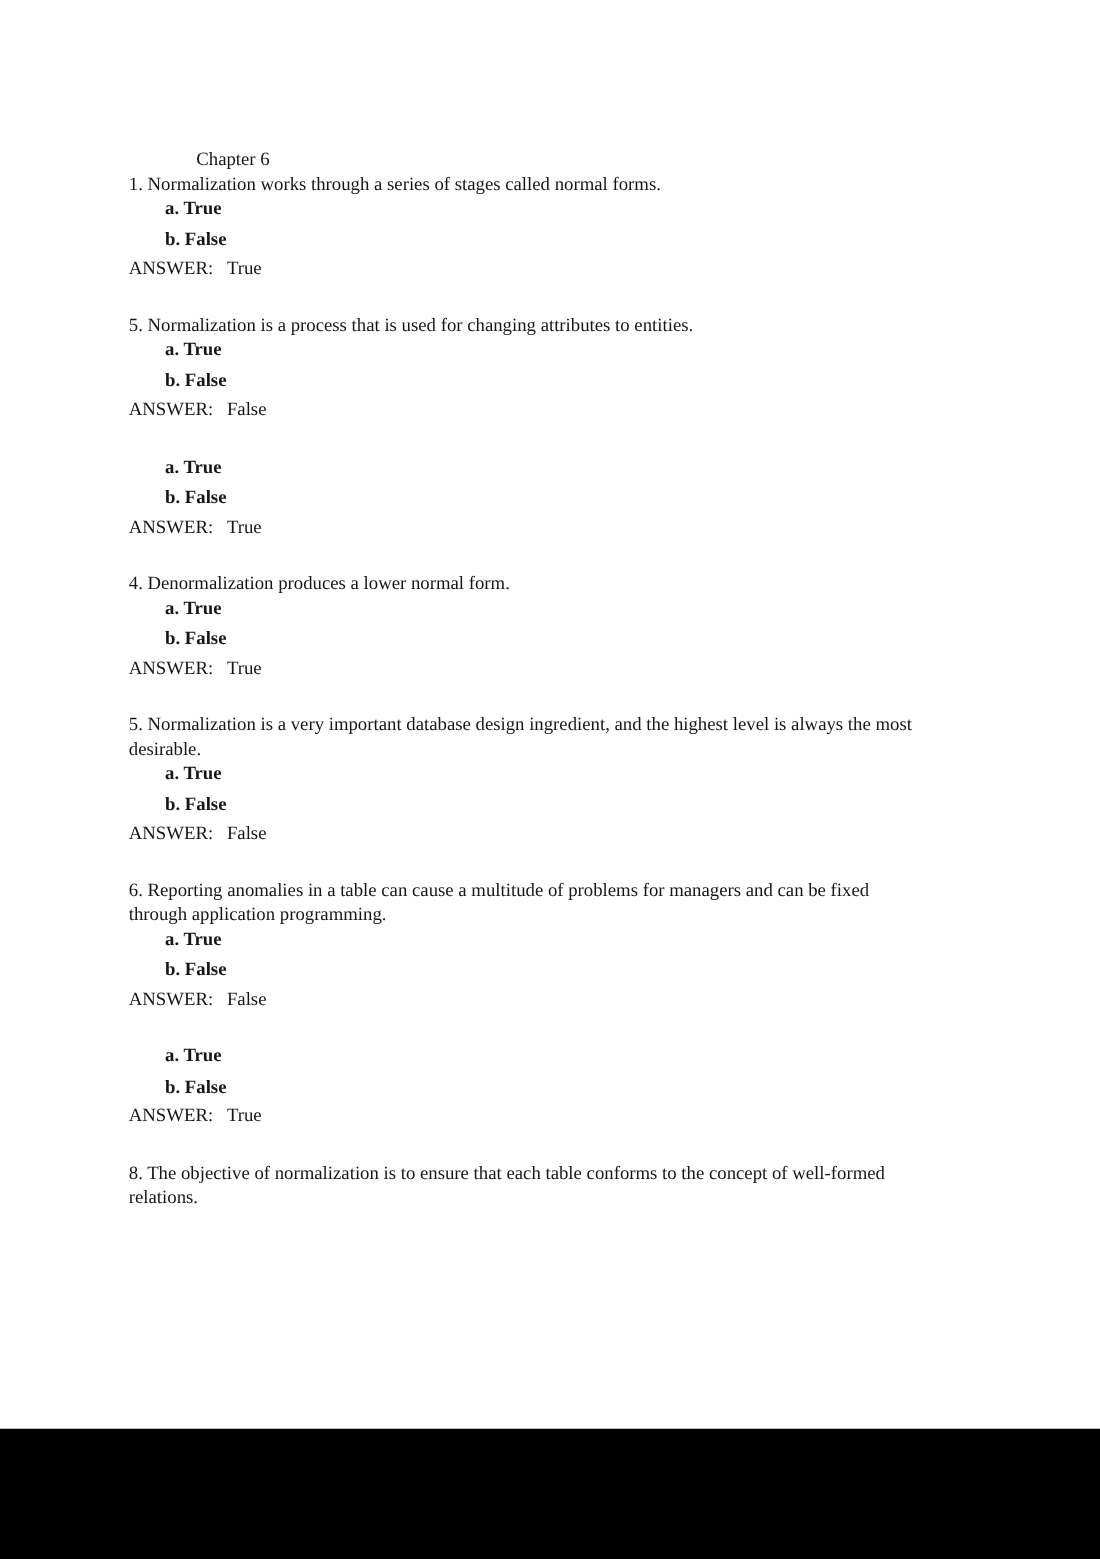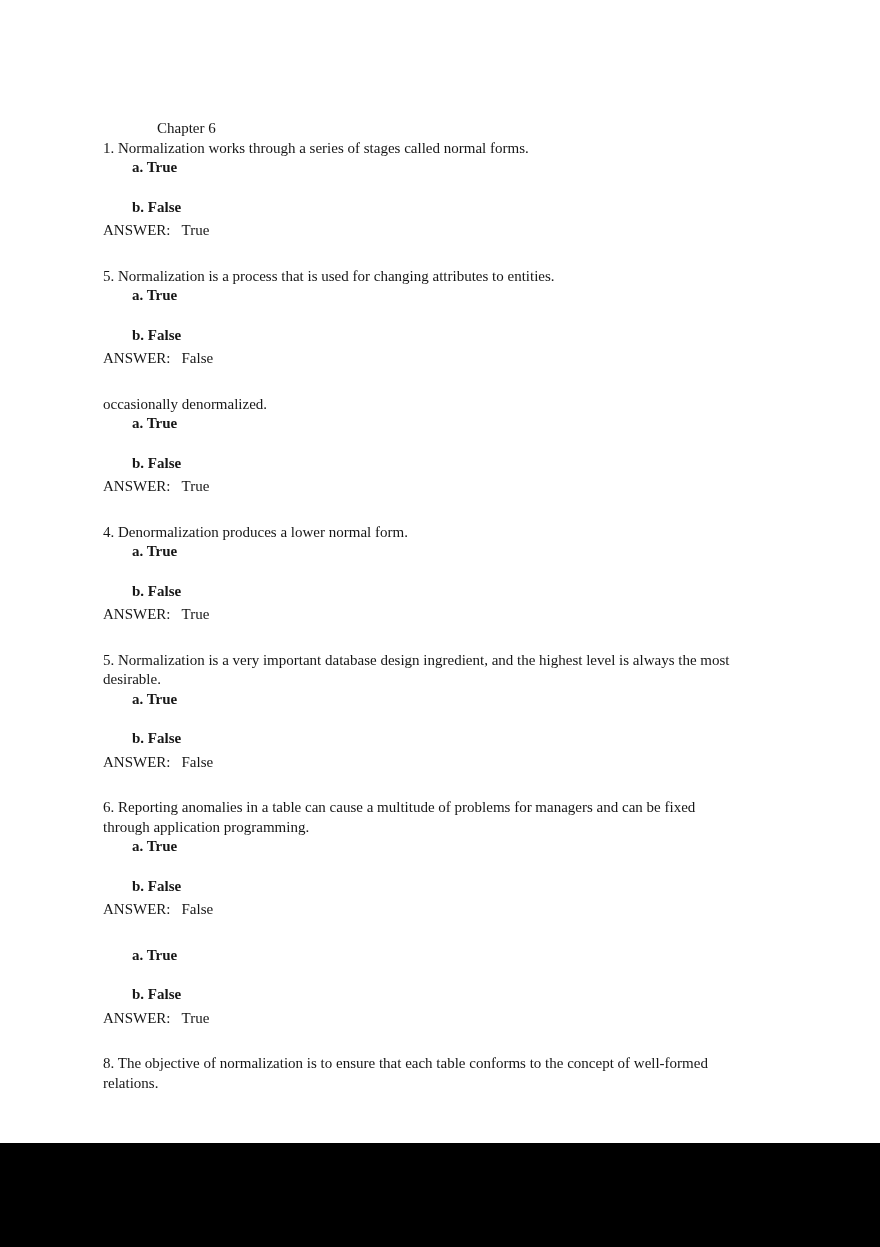--- a/index.html
+++ b/index.html
@@ -16,21 +16,21 @@
   .page-content {
     position: absolute;
     top: 119px;
     left: 103px;
     width: 680px;
   }
   .line { line-height: 19.5px; white-space: nowrap; }
   .chapter-title { margin-left: 54px; }
   .questions .question-block + .question-block { margin-top: 26px; }
   .option { margin-left: 29px; font-weight: bold; }
-  .option + .option { margin-top: 20px; }
+  .option + .option { margin-top: 5px; }
   .answer { margin-top: 4px; }
   .answer-value { margin-left: 11px; }
   .bottom-bar {
     position: absolute;
     left: 0;
     top: 1143px;
     width: 880px;
     height: 104px;
     background: #000000;
   }
@@ -52,21 +52,20 @@
     </div>
 
     <div class="question-block">
       <div class="line">5. Normalization is a process that is used for changing attributes to entities.</div>
       <div class="line option">a. True</div>
       <div class="line option">b. False</div>
       <div class="line answer"><span>ANSWER:</span><span class="answer-value">False</span></div>
     </div>
 
     <div class="question-block">
-      <div class="line">occasionally denormalized.</div>
       <div class="line option">a. True</div>
       <div class="line option">b. False</div>
       <div class="line answer"><span>ANSWER:</span><span class="answer-value">True</span></div>
     </div>
 
     <div class="question-block">
       <div class="line">4. Denormalization produces a lower normal form.</div>
       <div class="line option">a. True</div>
       <div class="line option">b. False</div>
       <div class="line answer"><span>ANSWER:</span><span class="answer-value">True</span></div>

